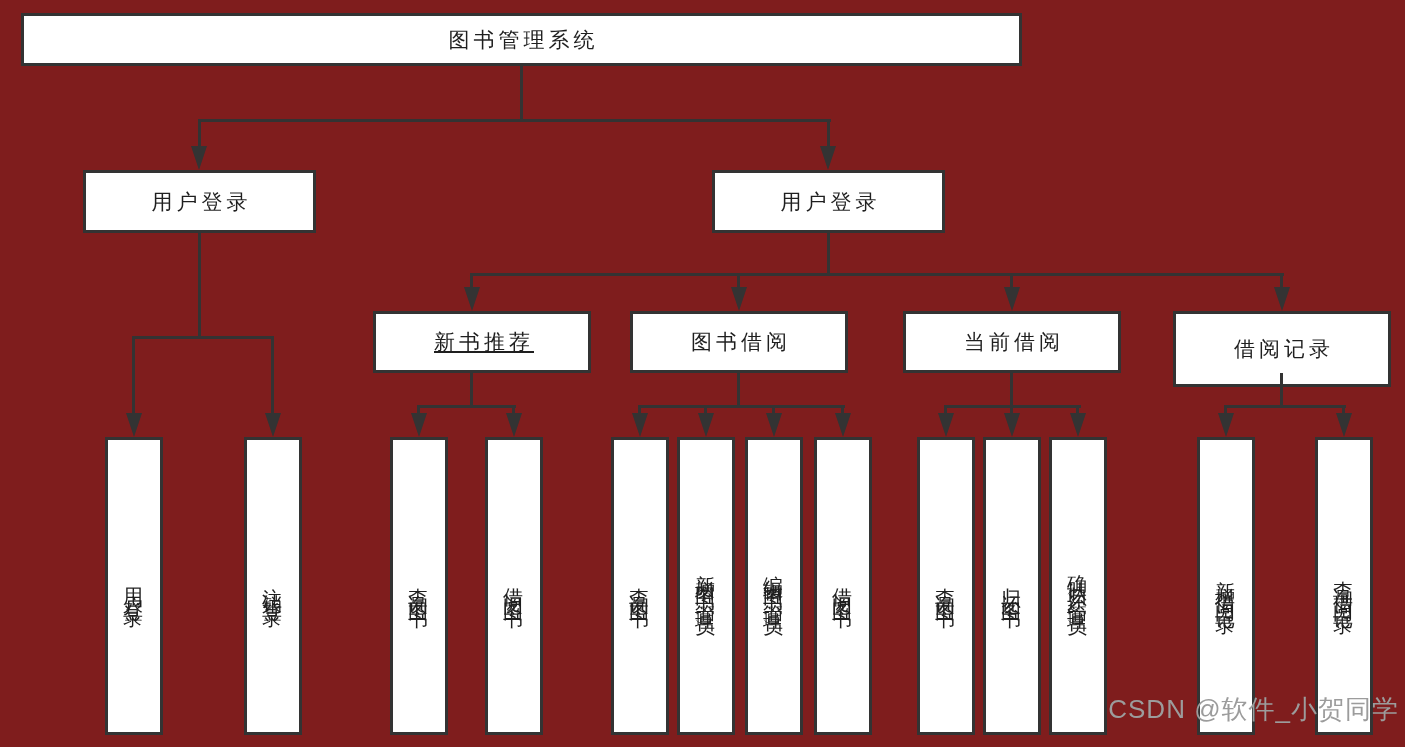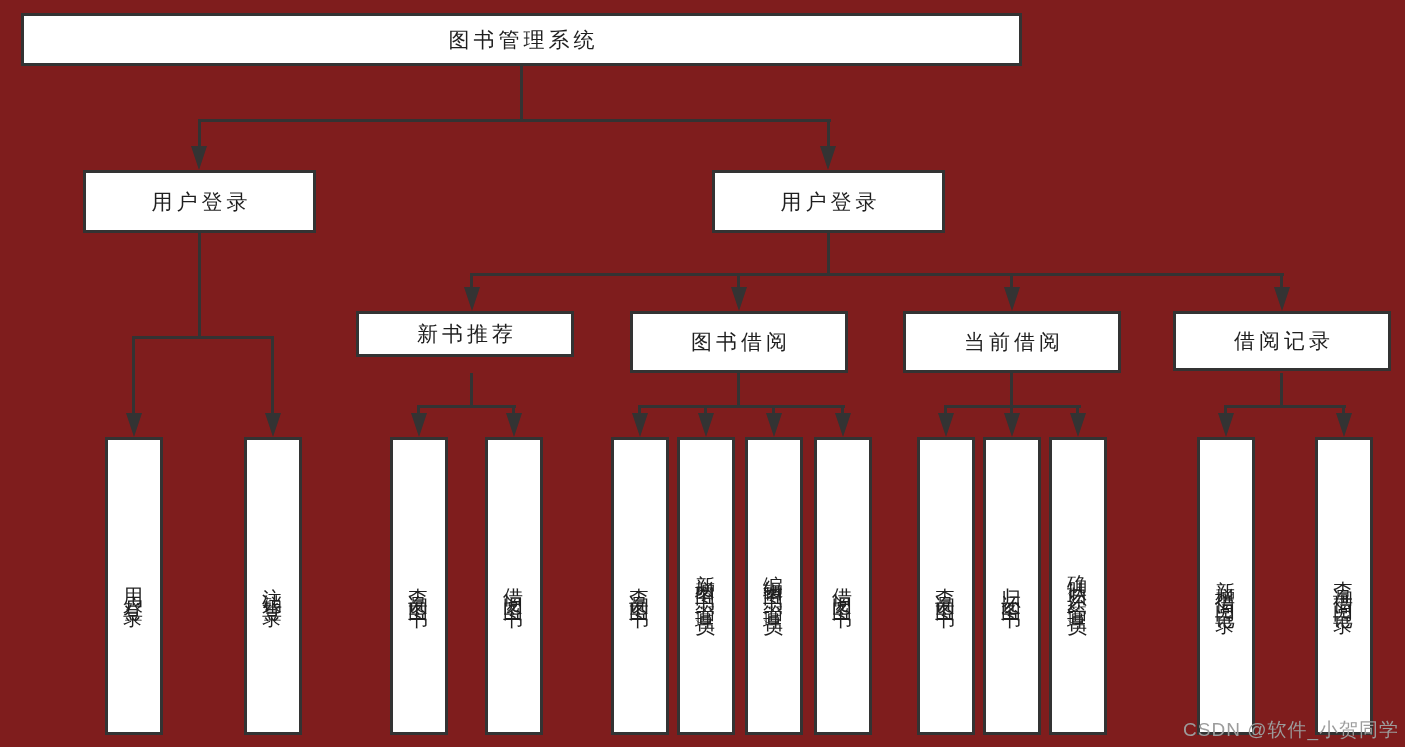--- a/index.html
+++ b/index.html
@@ -58,22 +58,22 @@
     position: absolute;
     width: 0;
     height: 0;
     border-left: 8px solid transparent;
     border-right: 8px solid transparent;
     border-top: 24px solid #333333;
   }
   .watermark {
     position: absolute;
     right: 6px;
-    bottom: 4px;
-    font-size: 19px;
+    bottom: 20px;
+    font-size: 26px;
     color: #9c9c9c;
     letter-spacing: 1px;
     white-space: nowrap;
   }
 </style>
 </head>
 <body>
 
 <div id="canvas">
 
@@ -106,30 +106,30 @@
   <div class="hline" style="left:470px; top:273px; width:814px;"></div>
   <div class="vline" style="left:470px; top:273px; height:18px;"></div>
   <div class="arrow-down" style="left:464px; top:287px;"></div>
   <div class="vline" style="left:737px; top:273px; height:18px;"></div>
   <div class="arrow-down" style="left:731px; top:287px;"></div>
   <div class="vline" style="left:1010px; top:273px; height:18px;"></div>
   <div class="arrow-down" style="left:1004px; top:287px;"></div>
   <div class="vline" style="left:1280px; top:273px; height:18px;"></div>
   <div class="arrow-down" style="left:1274px; top:287px;"></div>
 
-  <div class="box" style="left:356px; top:311px; width:218px; height:46px;">
+  <div class="box" style="left:373px; top:311px; width:218px; height:62px;text-decoration:underline;">
     <span>新书推荐</span>
   </div>
   <div class="box" style="left:630px; top:311px; width:218px; height:62px;">
     <span>图书借阅</span>
   </div>
   <div class="box" style="left:903px; top:311px; width:218px; height:62px;">
     <span>当前借阅</span>
   </div>
-  <div class="box" style="left:1173px; top:311px; width:218px; height:60px;">
+  <div class="box" style="left:1173px; top:311px; width:218px; height:76px;">
     <span>借阅记录</span>
   </div>
 
   <div class="vline" style="left:470px; top:373px; height:35px;"></div>
   <div class="hline" style="left:417px; top:405px; width:99px;"></div>
   <div class="vline" style="left:417px; top:405px; height:12px;"></div>
   <div class="arrow-down" style="left:411px; top:413px;"></div>
   <div class="vline" style="left:512px; top:405px; height:12px;"></div>
   <div class="arrow-down" style="left:506px; top:413px;"></div>
 

